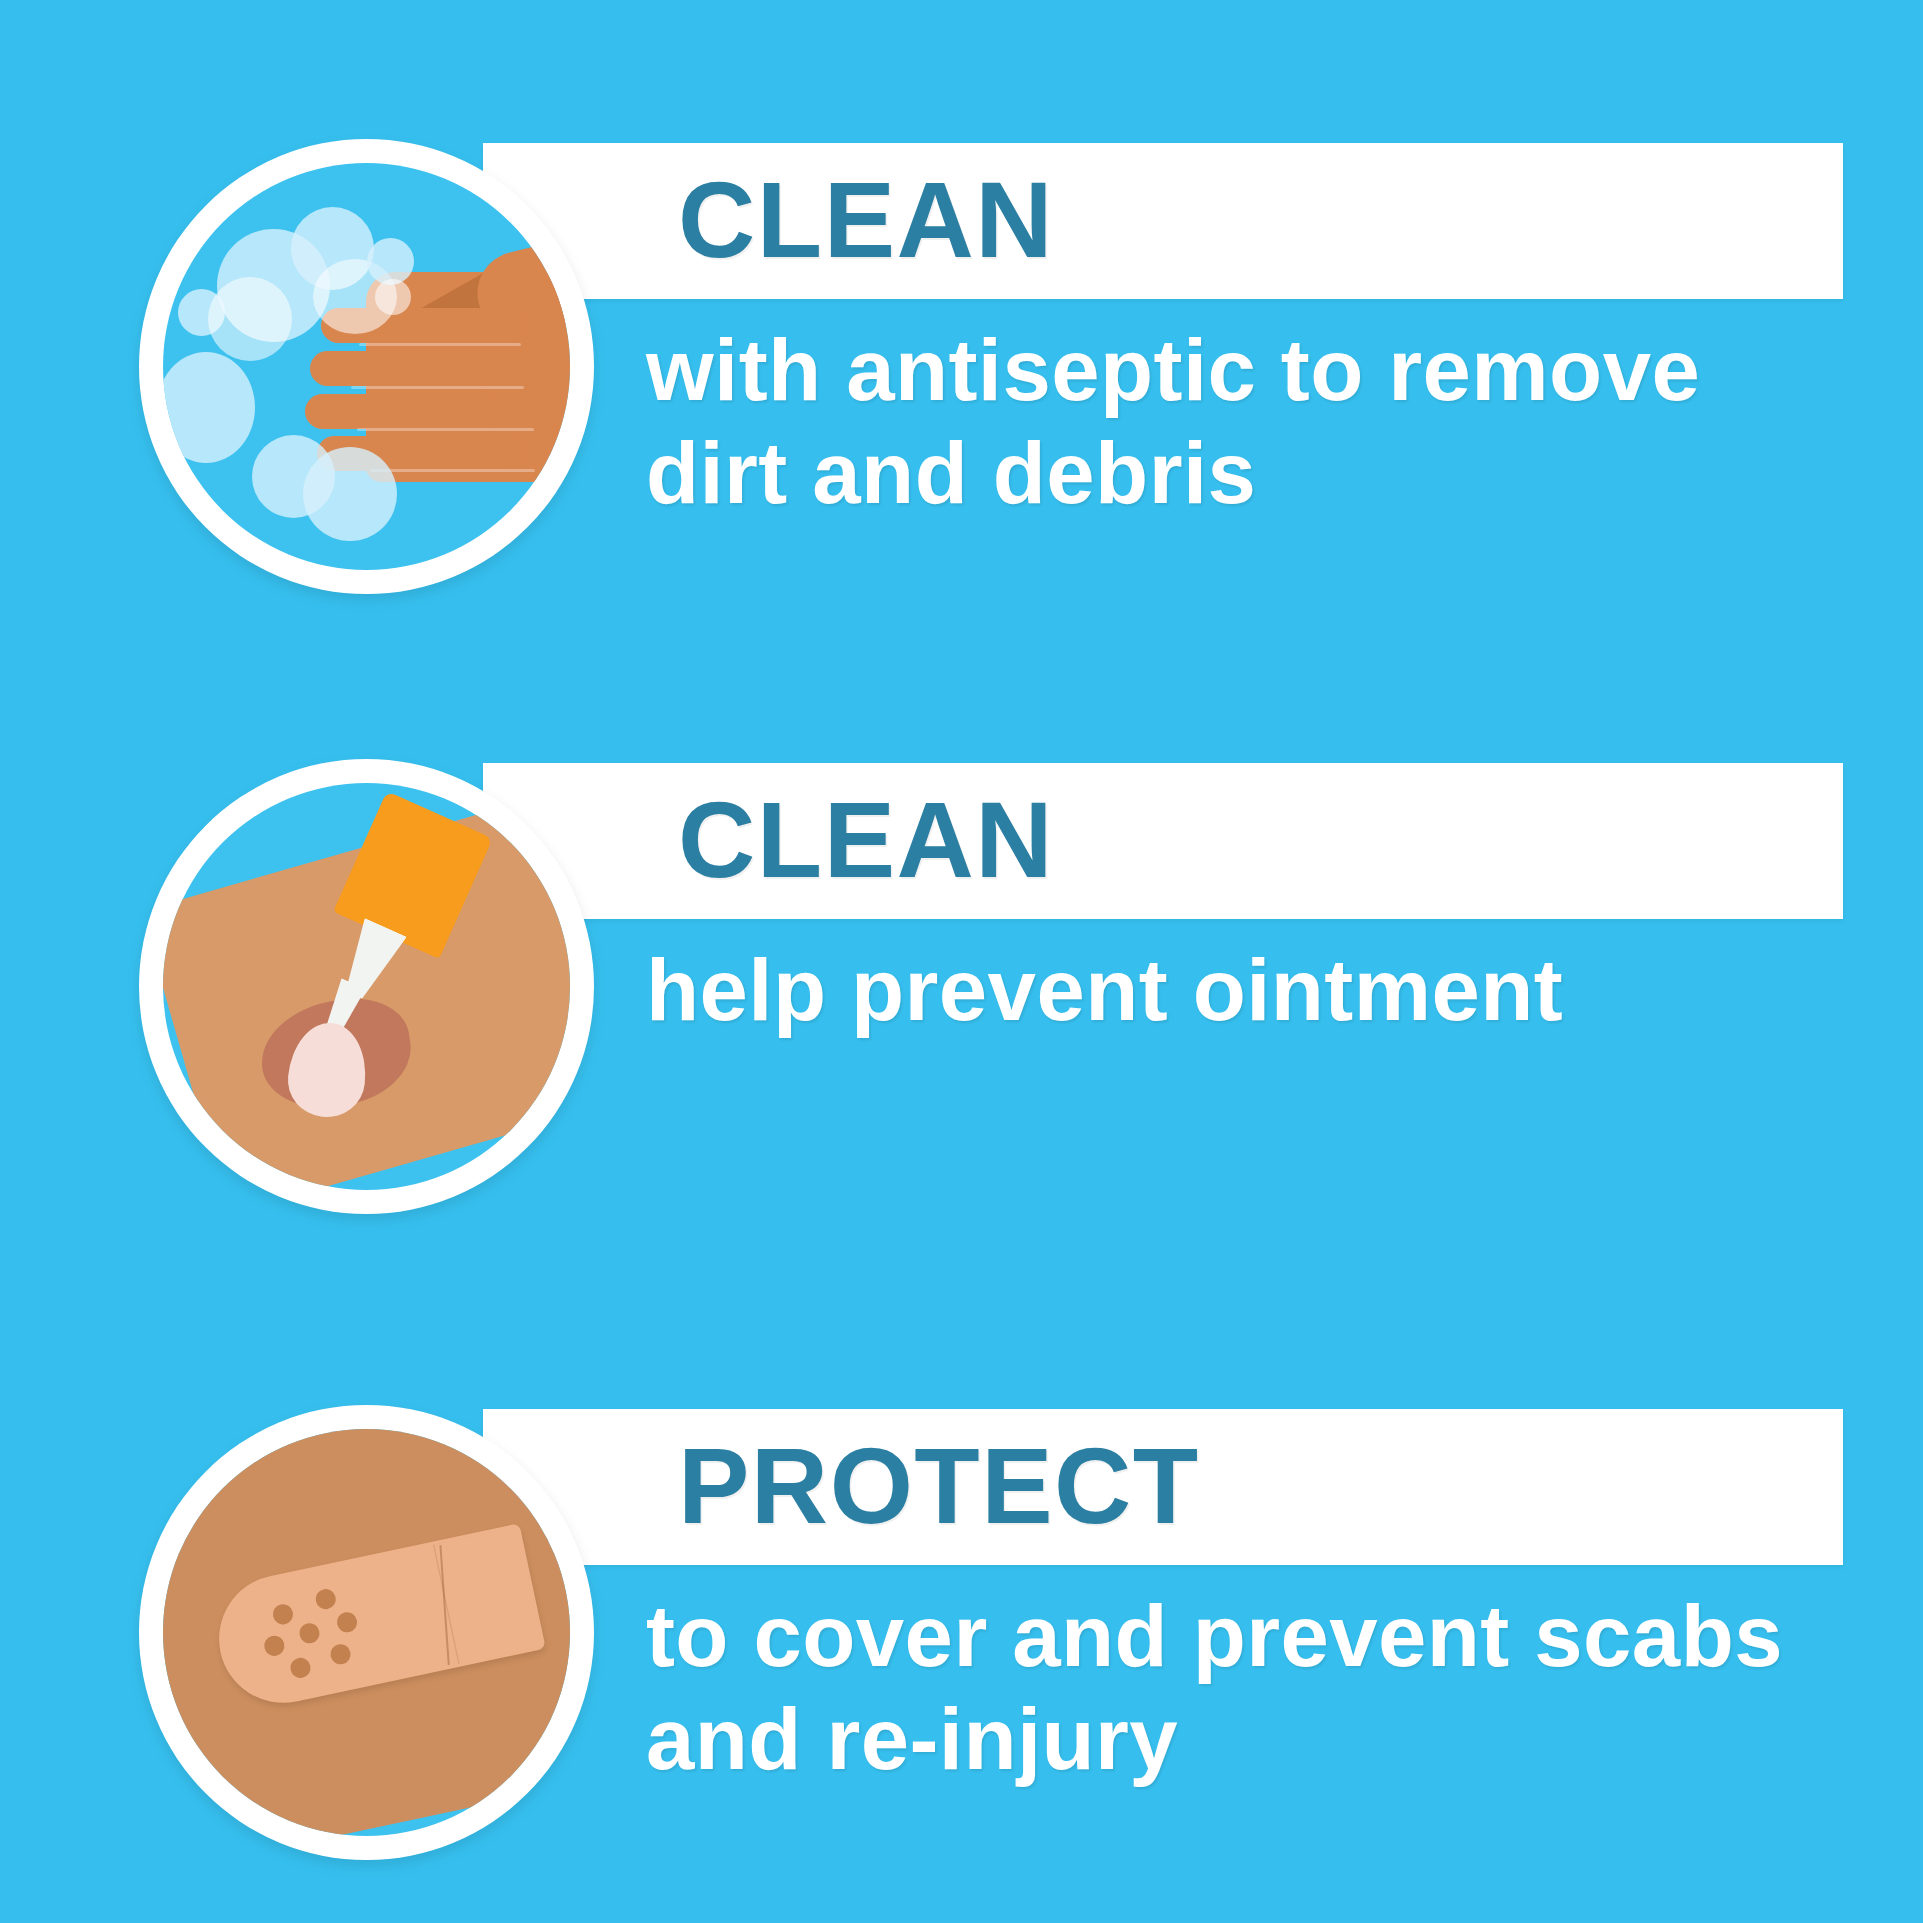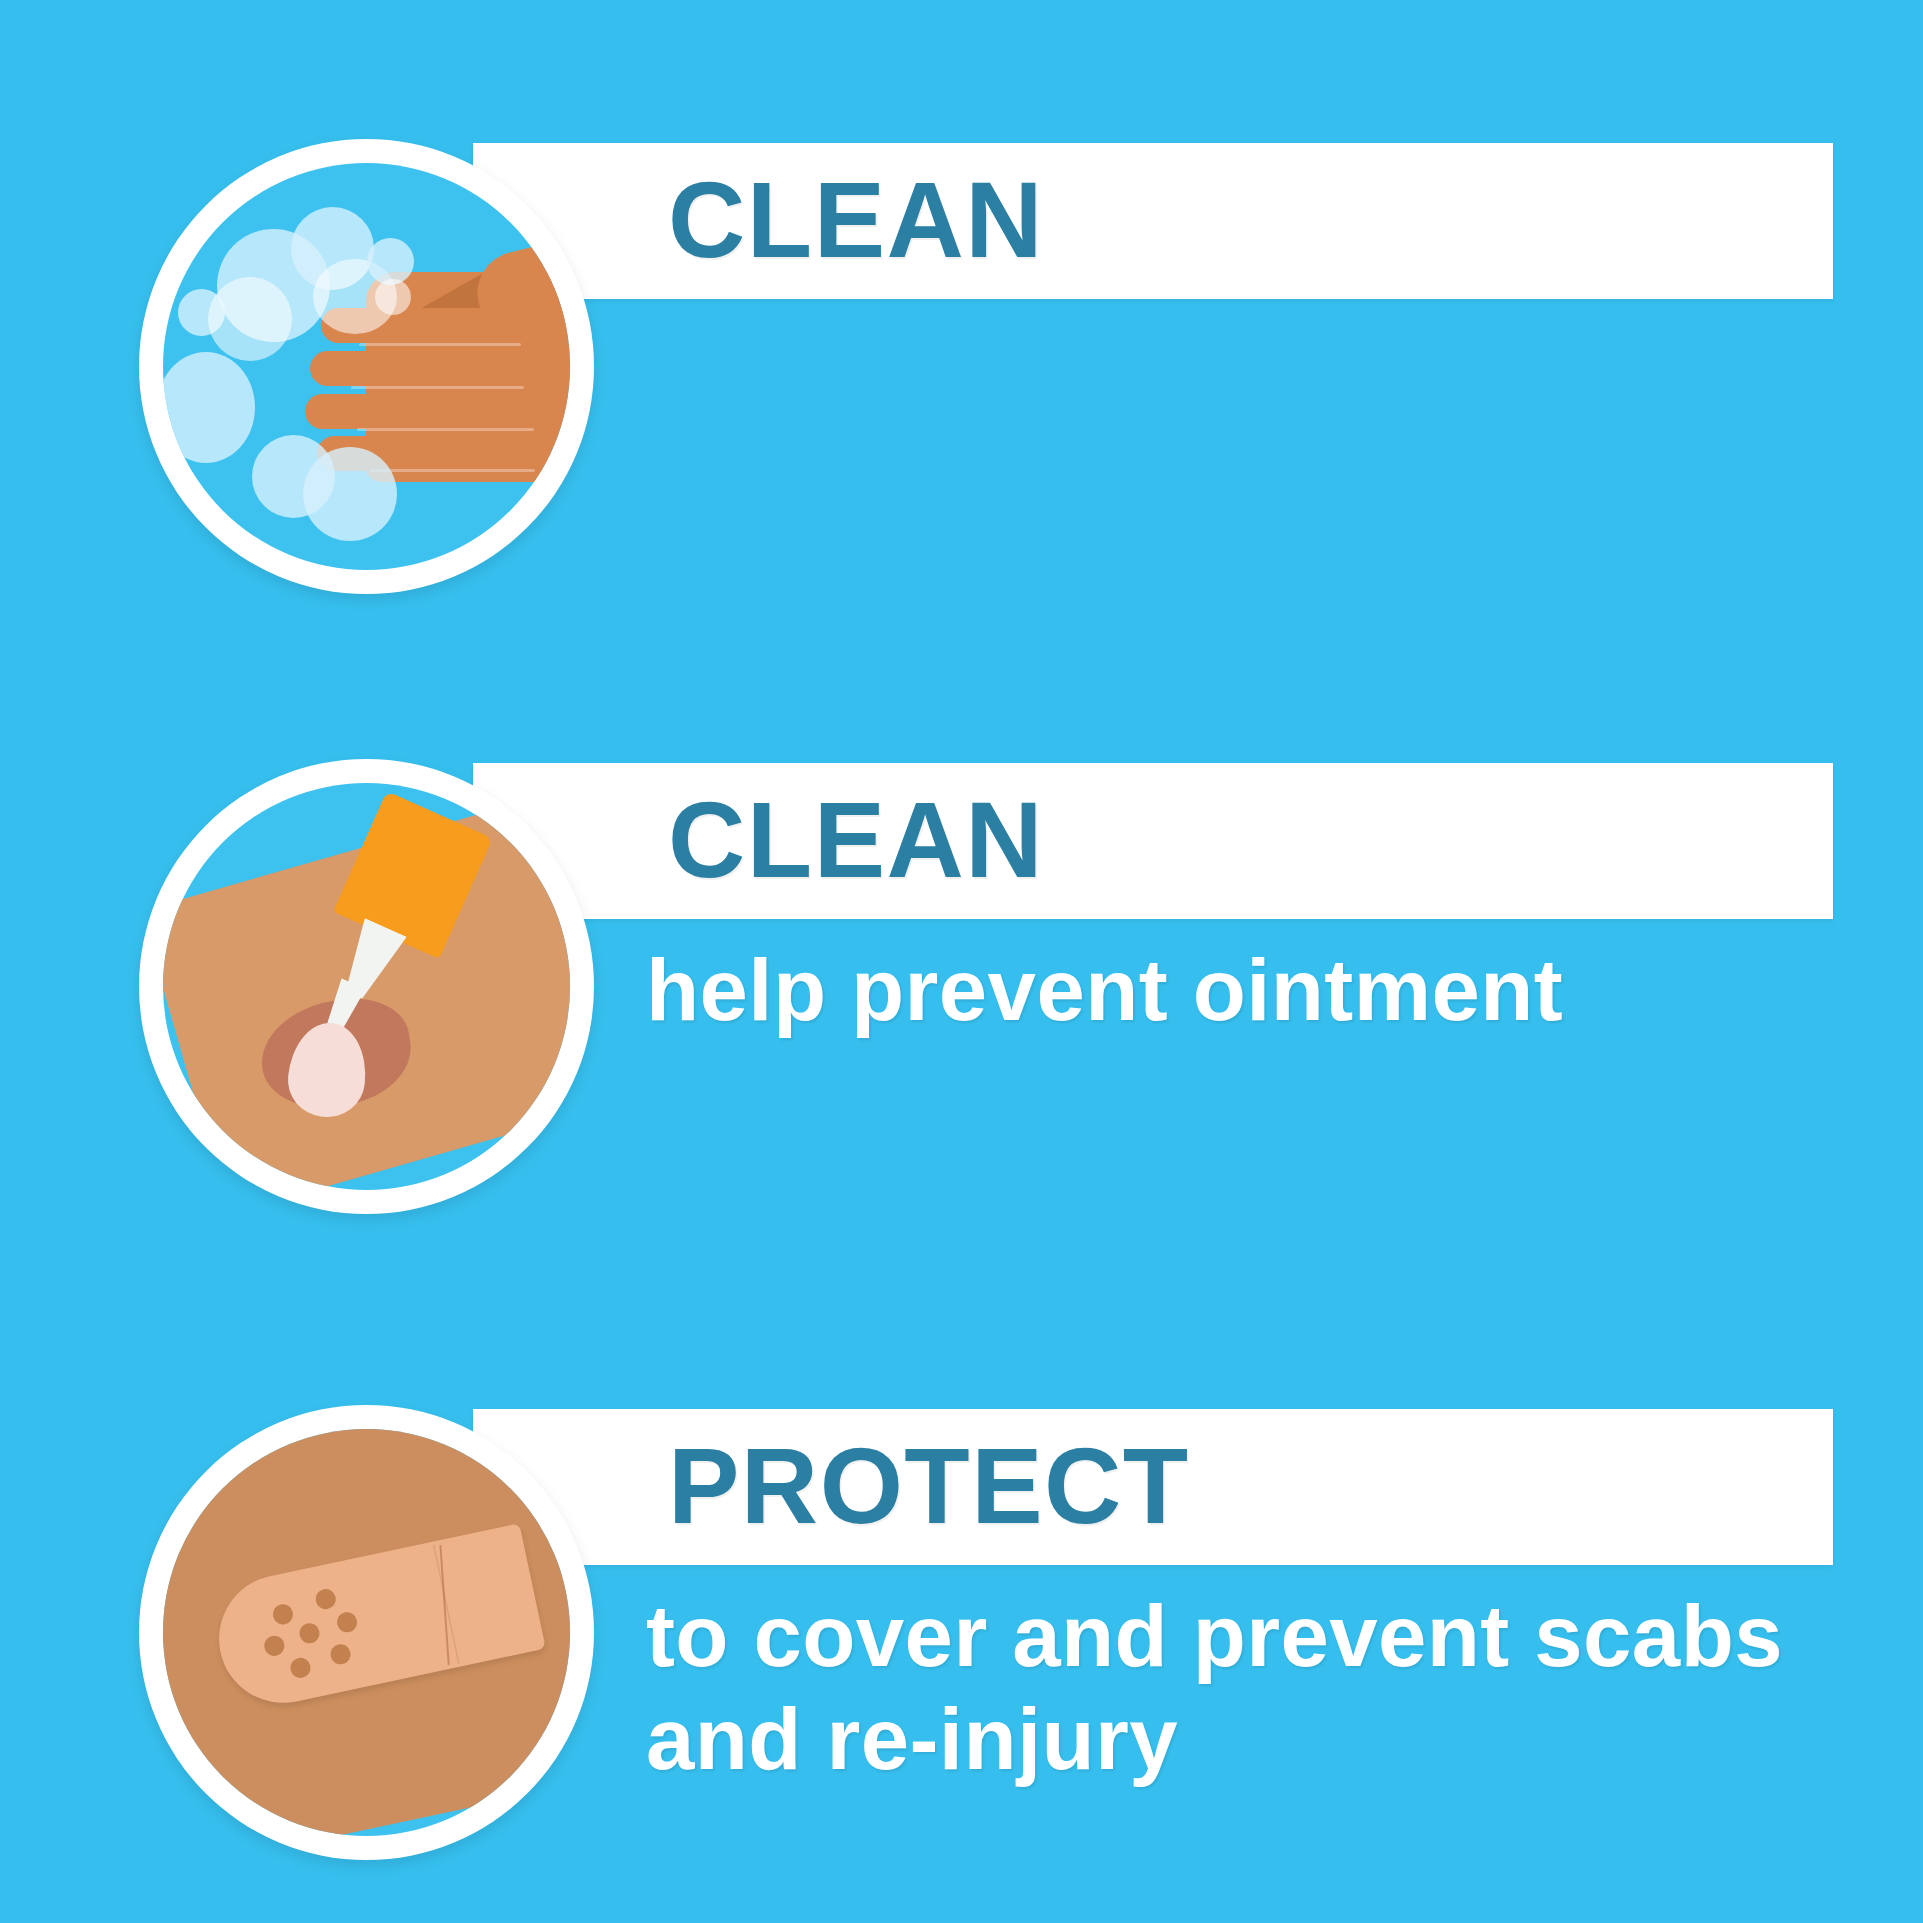--- a/index.html
+++ b/index.html
@@ -29,21 +29,21 @@
     left: 0;
     width: 1924px;
   }
   .step-1 { top: 120px;  height: 511px; }
   .step-2 { top: 740px;  height: 511px; }
   .step-3 { top: 1386px; height: 511px; text-decoration: underline; }
 
   
   .heading-bar {
     position: absolute;
-    left: 473px;
+    left: 483px;
     top: 22.5px;
     width: 1360px;
     height: 156px;
     background: #ffffff;
     box-shadow: 0 2.3px 5.3px rgba(0,0,0,0.07);
     display: flex;
     align-items: center;
   }
   .heading-text {
     margin-left: 195px;
@@ -276,20 +276,24 @@
 <body>
 
 <div class="infographic">
 
   <div class="step step-1">
 
     <div class="heading-bar">
       <div class="heading-text">CLEAN</div>
     </div>
 
+    <div class="body-text">
+      <div>with antiseptic to remove</div>
+      <div>dirt and debris</div>
+    </div>
 
     <div class="icon-circle">
       <div class="icon-inner">
 
         <div class="hand">
           <div class="palm"></div>
           <div class="palm-shade"></div>
           <div class="thumb"></div>
           <div class="finger f1"></div>
           <div class="finger f2"></div>

